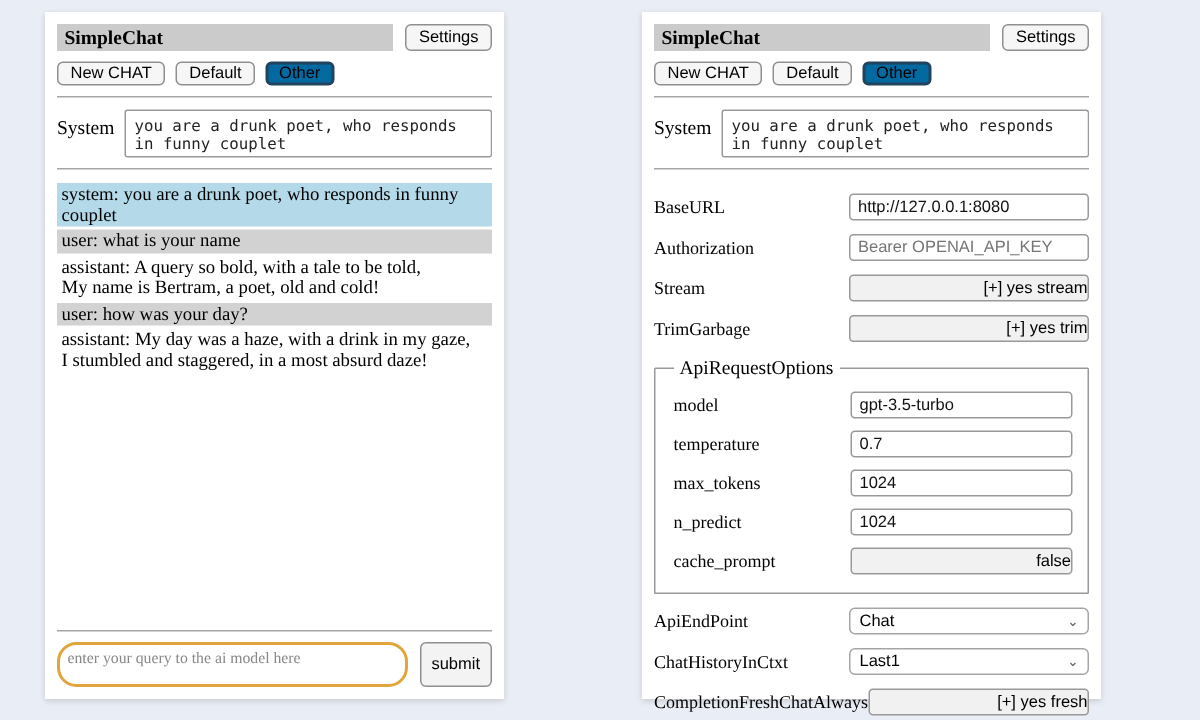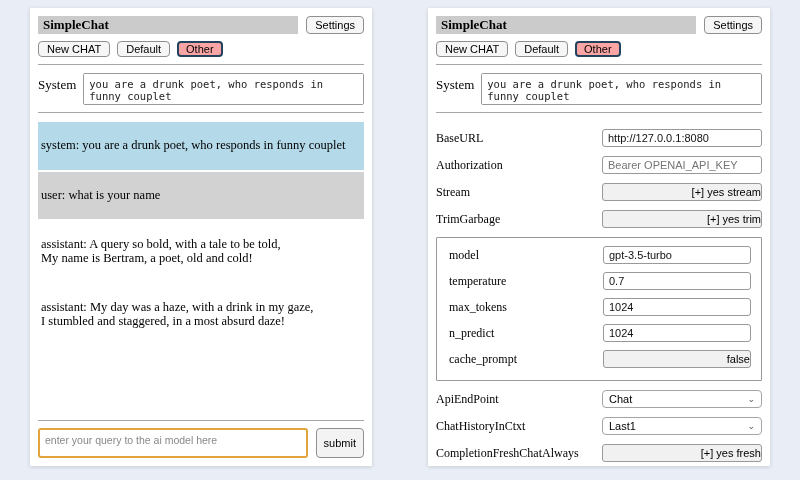--- a/index.html
+++ b/index.html
@@ -4,21 +4,21 @@
 <style>
   html,body { margin:0; padding:0; }
   body {
     width:800px; height:480px;
     background:#e9edf5;
     font-family:"Liberation Serif", serif;
     position:relative;
     overflow:hidden;
   }
   .panel {
-    position:absolute; top:8px; width:342px; height:458px;
+    position:absolute; top:8px; width:306px; height:458px;
     background:#ffffff;
     box-shadow:0 1px 4px rgba(0,0,0,0.15);
     padding:8px; box-sizing:border-box;
     display:flex; flex-direction:column;
   }
   #panel-left { left:30px; }
   #panel-right { left:428px; }
 
   
   .hdr { display:flex; align-items:stretch; gap:8px; }
@@ -27,21 +27,21 @@
     font-weight:bold; font-size:13px;
     padding:1px 5px; line-height:16px;
   }
   .btn {
     font-family:"Liberation Sans", sans-serif; font-size:11px;
     background:#f6f6f6; border:1px solid #8f8f8f; border-radius:4px;
     padding:1px 8px; color:#000; cursor:pointer; white-space:nowrap;
   }
   .toolbar { display:flex; gap:7px; margin-top:7px; }
   .btn.active {
-    background:#fca5a5; border:2px solid #21435e; padding:0 7px;
+    background:#0369a1; border:2px solid #21435e; padding:0 7px;
   }
 
   hr.divider {
     border:none; border-top:1px solid #a6a6a6;
     margin:7px 0 6px; width:100%;
   }
 
   
   .sys-row { display:flex; gap:7px; margin-top:2px; }
   .sys-label { font-size:13px; padding-top:4px; }
@@ -49,21 +49,21 @@
     flex:1; height:22px;
     font-family:"DejaVu Sans Mono", monospace; font-size:10.5px;
     border:1px solid #999; border-radius:2px;
     padding:4px 5px; resize:none; color:#222;
   }
 
   
   .chat-log { flex:1; overflow:hidden; margin-top:3px; }
   .msg {
     font-size:12.5px; line-height:13.5px;
-    padding:17px 3px; margin-bottom:2px;
+    padding:1px 3px; margin-bottom:2px;
     white-space:pre-line;
   }
   .msg-system { background:#b4d9e9; }
   .msg-user { background:#d2d2d2; }
   .msg-assistant { background:#ffffff; }
 
   
   .set-area { margin-top:1px; }
   .set-row {
     display:flex; justify-content:space-between; align-items:center;
@@ -98,22 +98,22 @@
   fieldset.api-opts legend { font-size:13px; padding:0 4px; }
   fieldset.api-opts .set-row { margin:8px 0; }
   fieldset.api-opts .ctl-input, fieldset.api-opts .ctl-btn { width:148px; }
 
   .spacer { flex:1; }
 
   
   .query-row { display:flex; gap:8px; align-items:stretch; margin-top:1px; }
   .query-ta {
     flex:1; height:18px;
-    font-family:Liberation Sans, sans-serif; font-size:10.5px;
-    border:1px solid #999; border-radius:3px;
+    font-family:Liberation Serif, serif; font-size:10.5px;
+    border:1px solid #999; border-radius:13px;
     padding:5px 6px; resize:none;
   }
   .query-ta.focused { border:2px solid #e2a43c; padding:4px 5px; }
   .query-ta::placeholder { color:#888; }
   .submit-btn {
     font-family:"Liberation Sans", sans-serif; font-size:11px;
     background:#f3f3f3; border:1px solid #8f8f8f; border-radius:4px;
     padding:0 7px; cursor:pointer;
   }
 </style>
@@ -139,20 +139,21 @@
     <textarea class="sys-ta" spellcheck="false" style="">you are a drunk poet, who responds in funny couplet</textarea>
   </div>
 
   <hr class="divider">
 
   <div class="chat-log">
     <div class="msg msg-system">system: you are a drunk poet, who responds in funny couplet</div>
     <div class="msg msg-user">user: what is your name</div>
     <div class="msg msg-assistant">assistant: A query so bold, with a tale to be told,
 My name is Bertram, a poet, old and cold!</div>
+    <div class="msg msg-user">user: how was your day?</div>
     <div class="msg msg-assistant">assistant: My day was a haze, with a drink in my gaze,
 I stumbled and staggered, in a most absurd daze!</div>
   </div>
 
   <hr class="divider">
 
   <div class="query-row">
     <textarea class="query-ta focused" spellcheck="false" placeholder="enter your query to the ai model here" style=""></textarea>
     <button class="submit-btn">submit</button>
   </div>
@@ -191,20 +192,21 @@
     <div class="set-row">
       <span class="set-label">Stream</span>
       <button class="ctl-btn">[+] yes stream</button>
     </div>
     <div class="set-row">
       <span class="set-label">TrimGarbage</span>
       <button class="ctl-btn">[+] yes trim</button>
     </div>
 
     <fieldset class="api-opts">
+      <legend>ApiRequestOptions</legend>
       <div class="set-row">
         <span class="set-label">model</span>
         <input class="ctl-input" value="gpt-3.5-turbo" style="">
       </div>
       <div class="set-row">
         <span class="set-label">temperature</span>
         <input class="ctl-input" value="0.7" style="">
       </div>
       <div class="set-row">
         <span class="set-label">max_tokens</span>

